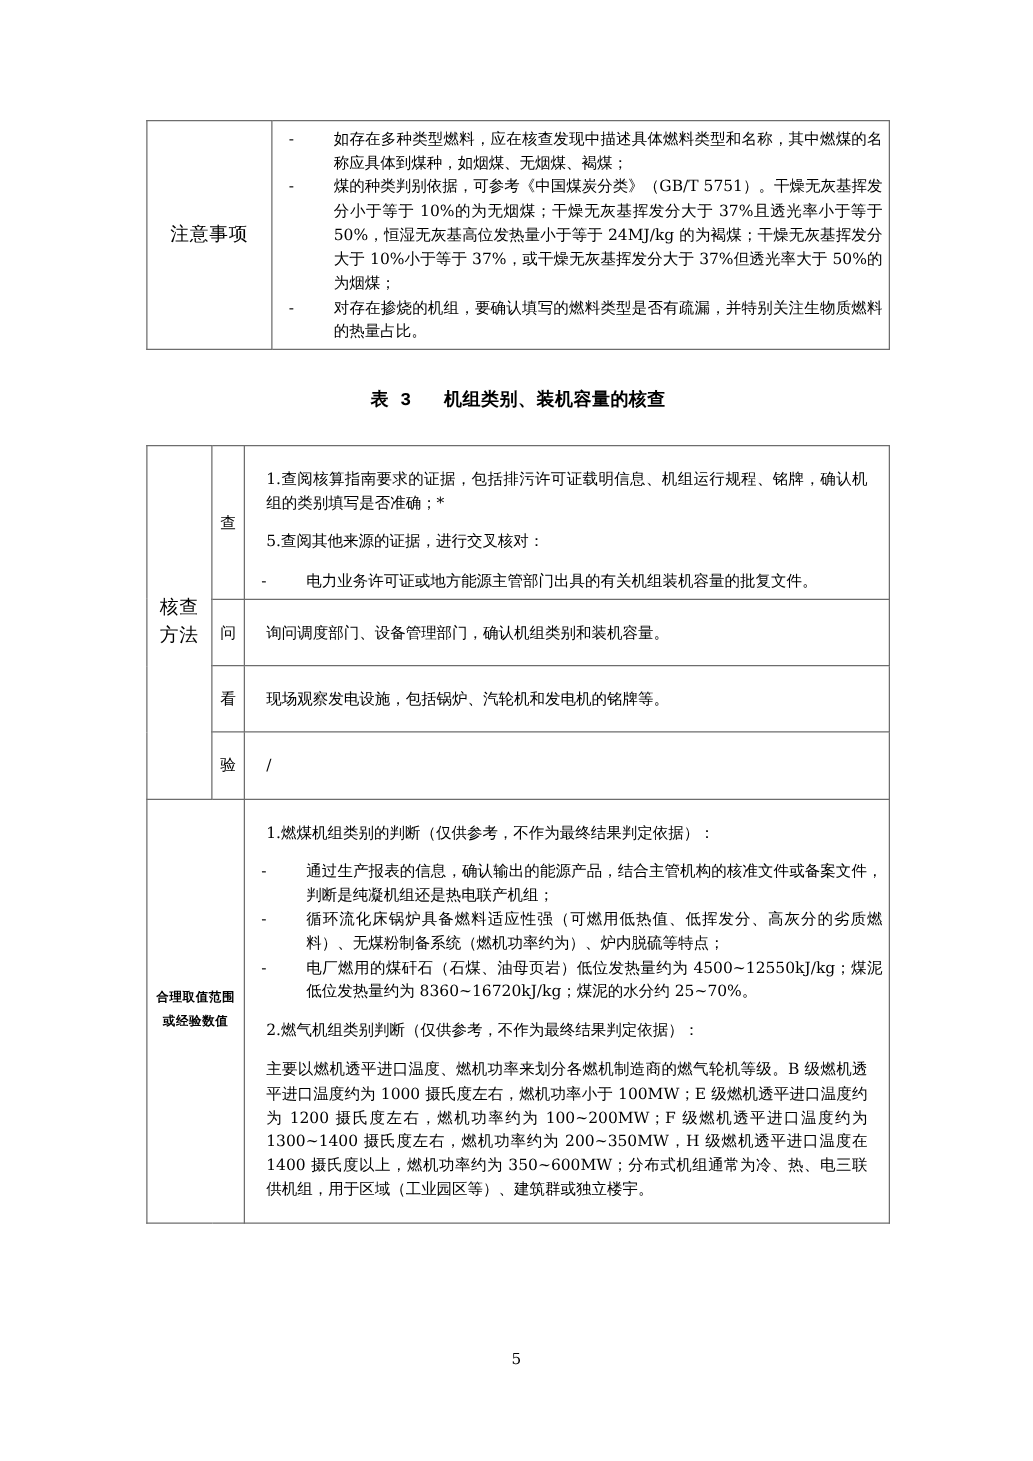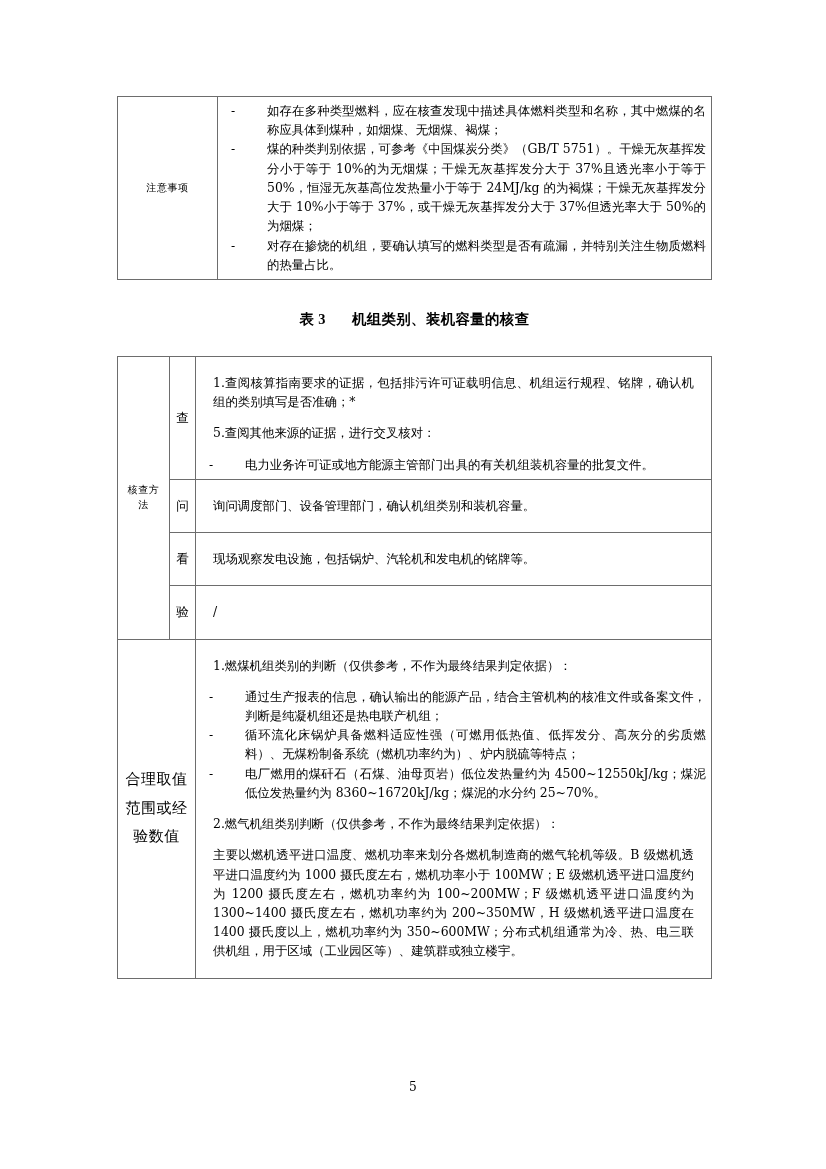--- a/index.html
+++ b/index.html
@@ -47,47 +47,47 @@
   
   #table3-caption {
     position: absolute;
     left: 117px;
     top: 310px;
     width: 595px;
     text-align: center;
     font-weight: bold;
     font-size: 14.4px;
     letter-spacing: 0.4px;
-    font-family: Liberation Serif, serif;
+    font-family: Liberation Mono, monospace;
   }
   #table3-caption .cap-num { margin-right: 26px; }
 
   
   #table-check-wrap {
     position: absolute;
     left: 117px;
     top: 356px;
     width: 595px;
   }
 
   .col-label { width: 100px; }
   .col-label-narrow { width: 52px; }
   .col-method { width: 26px; }
 
   td.label-cell {
     text-align: center;
     vertical-align: middle;
+    font-size: 15px;
+    letter-spacing: 0.6px;
+  }
+  td.label-cell-bold {
+    text-align: center;
+    vertical-align: middle;
+    font-weight: bold;
     font-size: 10px;
-    letter-spacing: 0.6px;
-  }
-  td.label-cell-bold {
-    text-align: center;
-    vertical-align: middle;
-    font-weight: normal;
-    font-size: 15px;
     line-height: 1.9;
     letter-spacing: 0.5px;
     padding: 4px 2px;
   }
   td.method-cell {
     text-align: center;
     vertical-align: middle;
     font-size: 12.6px;
     padding: 4px 2px;
   }

